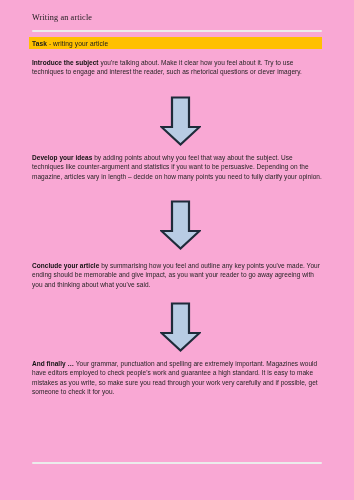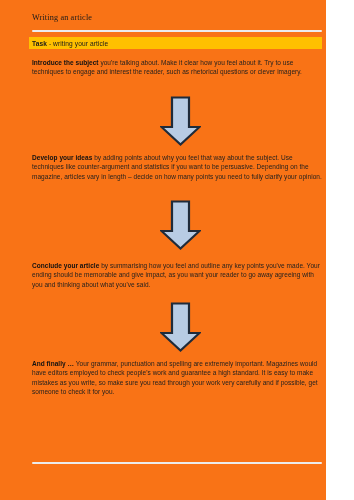--- a/index.html
+++ b/index.html
@@ -9,23 +9,23 @@
   body {
     width: 354px;
     height: 500px;
     background: #ffffff;
     font-family: "Liberation Sans", sans-serif;
     overflow: hidden;
   }
 
   .page {
     position: relative;
-    width: 326px;
+    width: 354px;
     height: 500px;
-    background: #f97316;
+    background: #f9a8d4;
     box-sizing: border-box;
   }
 
   
   .header {
     position: absolute;
     left: 32px;
     top: 12px;
     width: 290px;
   }

